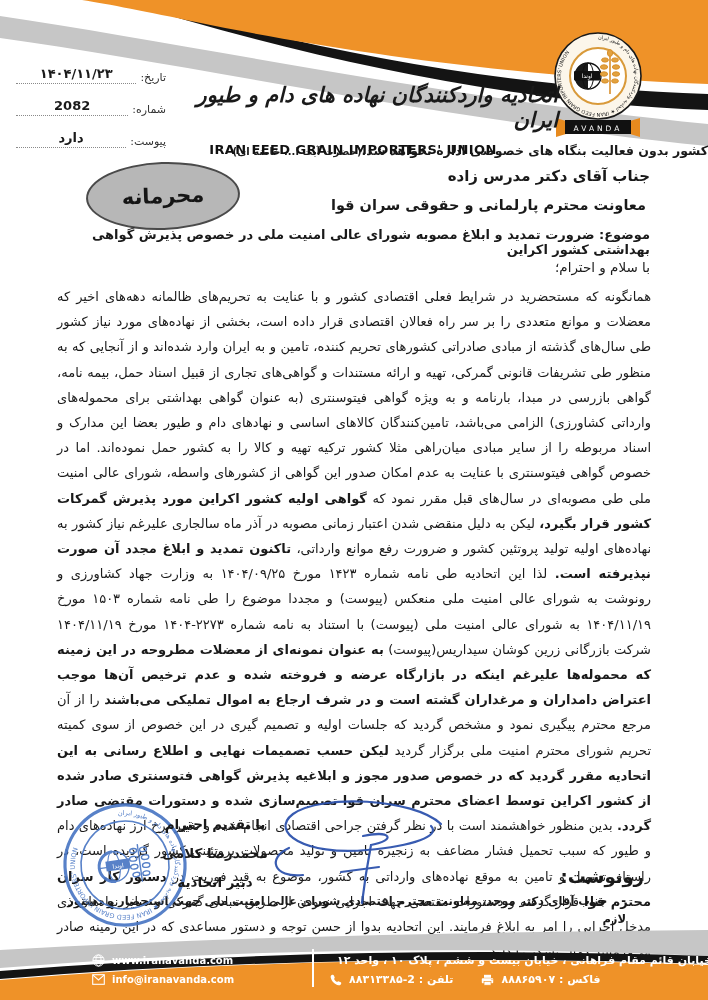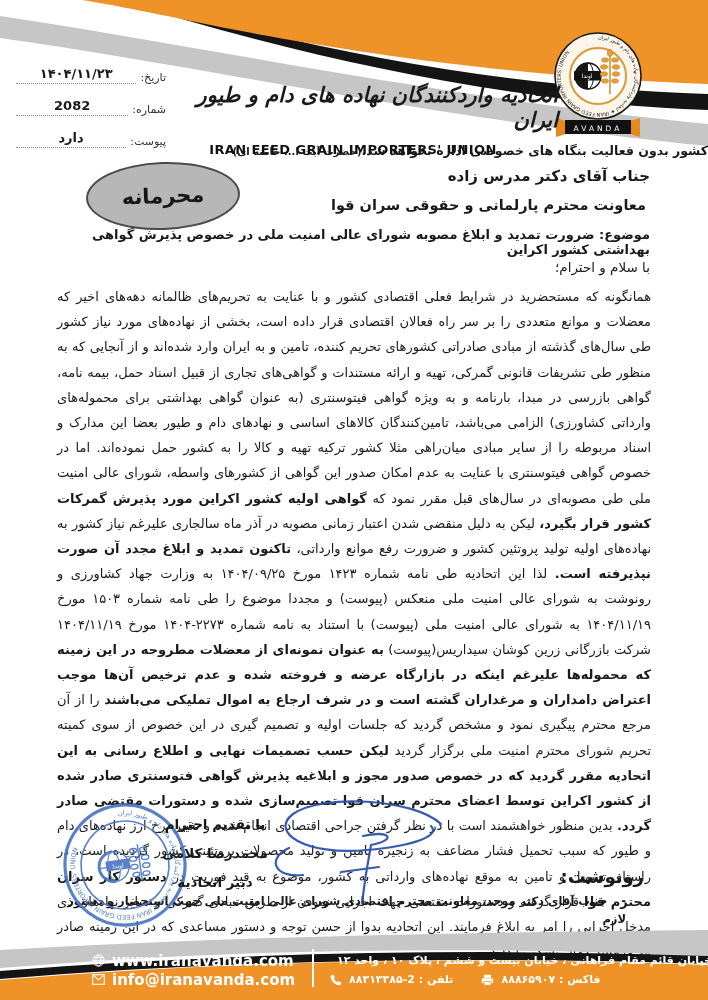--- a/index.html
+++ b/index.html
@@ -39,21 +39,21 @@
   .sig{left:245px;top:790px;opacity:.95;z-index:5;}
 
   .cc-label{right:64px;top:866px;font-weight:bold;font-size:18px;direction:rtl;}
   .cc-list{right:58px;left:60px;top:892px;direction:rtl;text-align:right;}
   .cc-item{font-weight:bold;font-size:11.5px;padding-right:24px;line-height:18px;}
   .cc-item::before{content:"-";margin-left:14px;}
 
   
   .f-left{left:92px;bottom:11px;z-index:4;color:#fff;}
   .f-left .row{display:flex;align-items:center;gap:7px;height:19px;}
-  .f-left .txt{font-weight:bold;font-size:15px;}
+  .f-left .txt{font-weight:bold;font-size:10px;}
   .f-div{left:312px;bottom:13px;width:2px;height:38px;background:#fff;z-index:4;}
   .f-right{left:330px;bottom:11px;width:345px;z-index:4;color:#fff;}
   .f-right .row{display:flex;align-items:center;gap:7px;height:19px;}
   .f-right .txt{font-weight:bold;font-size:11px;direction:rtl;white-space:nowrap;}
   .gap{width:14px;}
 </style>
 </head>
 <body>
 
 <div id="page">

